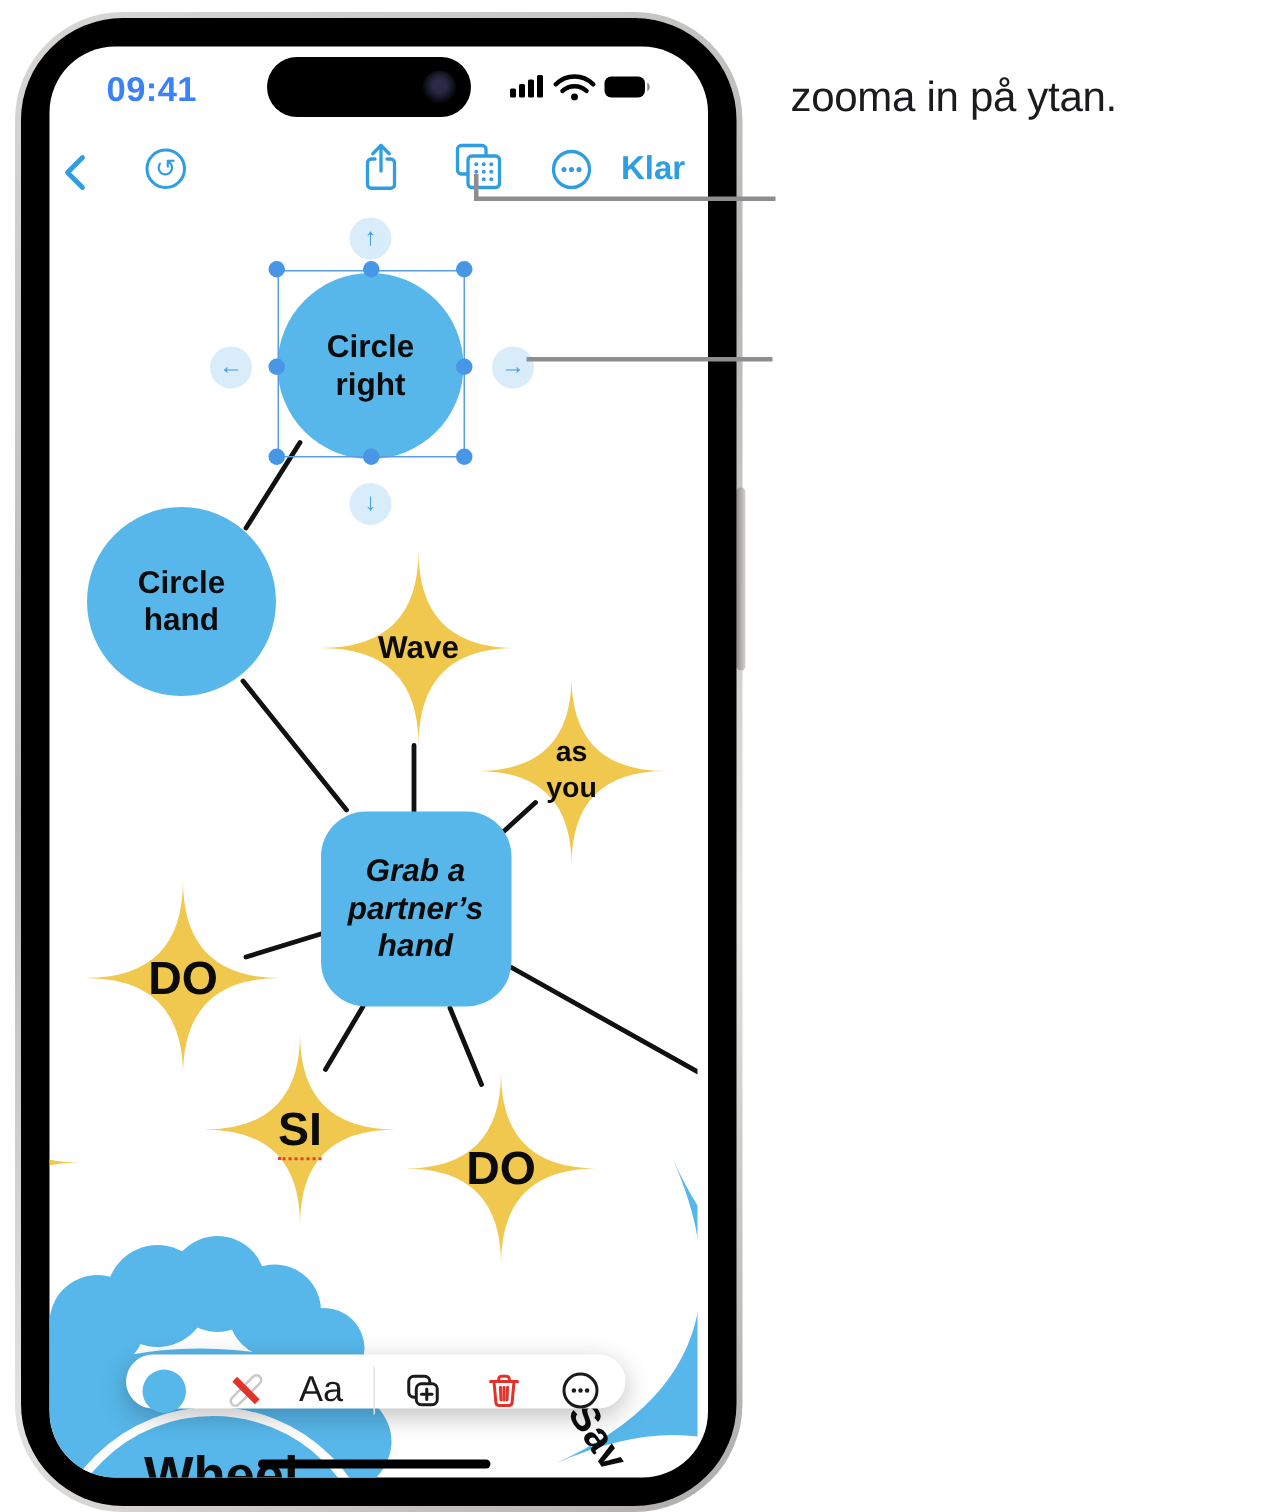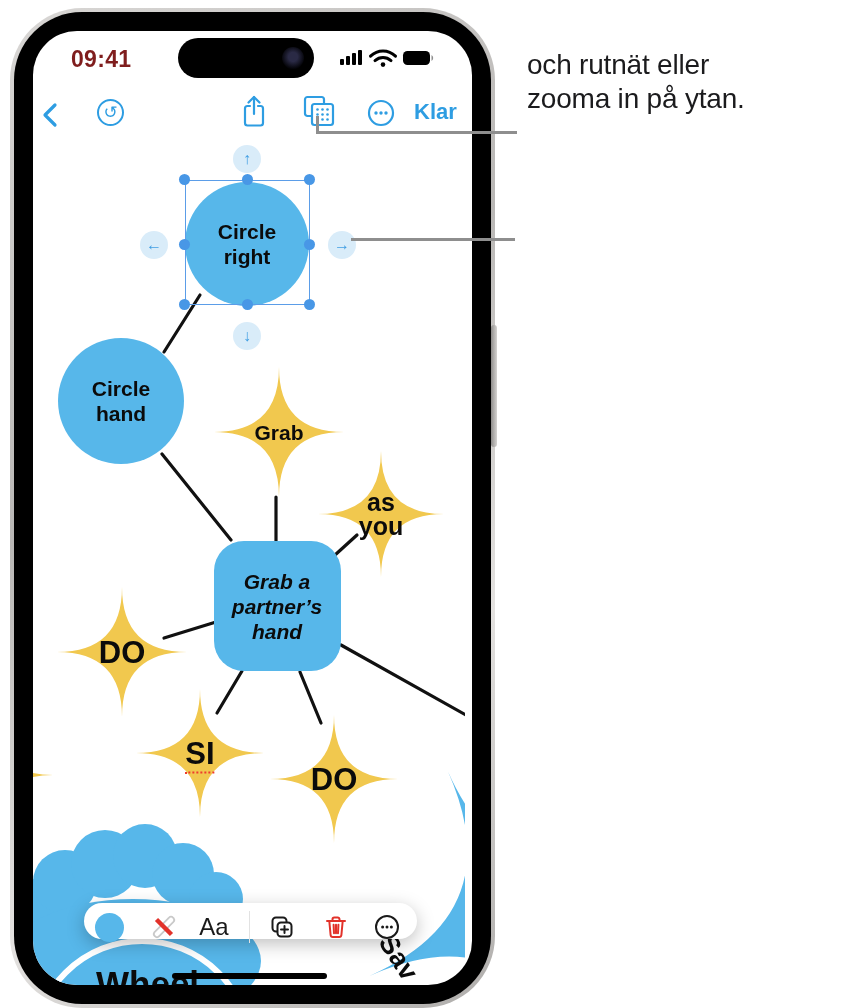--- a/index.html
+++ b/index.html
@@ -17,21 +17,21 @@
 
   
   .phone{position:absolute;left:10px;top:8px;width:485px;height:1000px;border-radius:72px;
          background:linear-gradient(145deg,#d9d7d5,#b9b7b5 40%,#e4e2e0 70%,#aeacaa);z-index:10;}
   .bezel{position:absolute;inset:4px;border-radius:68px;background:#000;}
   .screen{position:absolute;inset:19px;border-radius:44px;background:#fff;overflow:hidden;}
   .side-button{position:absolute;right:-2px;top:317px;width:6px;height:122px;border-radius:3px;
          background:linear-gradient(90deg,#8f8d8b,#d5d3d1);}
 
   
-  .time{position:absolute;left:38px;top:15px;font-size:23px;font-weight:700;color:#7f1d1d;letter-spacing:.3px;}
+  .time{position:absolute;left:38px;top:15px;font-size:23px;font-weight:700;color:#3b82f6;letter-spacing:.3px;}
   .island{position:absolute;left:145px;top:7px;width:136px;height:40px;border-radius:21px;background:#000;}
   .camera{position:absolute;left:104px;top:9px;width:22px;height:22px;border-radius:50%;
           background:radial-gradient(circle at 50% 45%,#2a2a45 0 28%,#05050a 70%);}
   .status-icons{position:absolute;left:306px;top:16px;}
 
   
   .navbar{position:absolute;left:0;top:0;width:100%;height:110px;}
   .icon-btn{position:absolute;display:flex;align-items:center;justify-content:center;}
   .circle-btn{width:27px;height:27px;border:2px solid var(--accent-blue);border-radius:50%;
               color:var(--accent-blue);font-size:17px;line-height:1;}
@@ -39,21 +39,21 @@
 
   
   .canvas-svg{position:absolute;left:0;top:0;z-index:1;}
   .fill-blue{fill:var(--shape-blue);}
   .fill-yellow{fill:var(--shape-yellow);}
   .conn{stroke:var(--ink);stroke-width:3.2;stroke-linecap:round;}
 
   .shape-label{position:absolute;transform:translate(-50%,-50%);text-align:center;color:#0b0b0b;
                font-weight:700;z-index:2;white-space:nowrap;}
   .lbl-21{font-size:21px;line-height:25px;}
-  .lbl-20{font-size:25px;line-height:24px;text-align:center;}
+  .lbl-20{font-size:19px;line-height:24px;text-align:center;}
   .lbl-31{font-size:31px;line-height:31px;}
   .spellcheck{border-bottom:2px dotted #ee3b2e;padding-bottom:1px;}
   .wheel-label{position:absolute;left:63px;top:933px;font-size:35px;font-weight:700;color:#0b0b0b;z-index:2;}
   .sav-label{position:absolute;left:365px;top:898px;font-size:27px;font-weight:700;color:#0b0b0b;
              transform:rotate(57deg);transform-origin:left top;z-index:2;}
 
   
   .sel-rect{position:absolute;left:152px;top:149px;width:125px;height:125px;
             border:1.5px solid #5b9de8;z-index:3;}
   .handle{position:absolute;width:11px;height:11px;border-radius:50%;background:var(--handle-blue);z-index:4;}
@@ -196,21 +196,21 @@
         </svg>
 
         <div class="shape-label lbl-21" style="left:214px;top:213px;">
           <div>Circle</div>
           <div>right</div>
         </div>
         <div class="shape-label lbl-21" style="left:88px;top:370px;">
           <div>Circle</div>
           <div>hand</div>
         </div>
-        <div class="shape-label lbl-21" style="left:246px;top:401px;">Grab</div>
+        <div class="shape-label lbl-21" style="left:246px;top:401px;">Wave</div>
         <div class="shape-label lbl-20" style="left:348px;top:483px;">
           <div>as</div>
           <div>you</div>
         </div>
         <div class="shape-label lbl-21" style="left:244px;top:575px;font-style:italic;">
           <div>Grab a</div>
           <div>partner’s</div>
           <div>hand</div>
         </div>
         <div class="shape-label lbl-31" style="left:89px;top:621px;">DO</div>
@@ -288,21 +288,20 @@
 
         <div class="home-indicator"></div>
 
       </div>
     </div>
   </div>
 
   <div class="co-line" style="left:316px;top:116px;width:3px;height:18px;"></div>
   <div class="co-line" style="left:316px;top:131px;width:201px;height:3px;"></div>
   <div class="callout" style="left:527px;top:48px;">
-    <div>och rutnät eller</div>
     <div>zooma in på ytan.</div>
   </div>
 
   <div class="co-line" style="left:351px;top:238px;width:164px;height:3px;"></div>
   <div class="callout" style="left:523px;top:223px;">
   </div>
 
 </div>
 
 </body></html>

